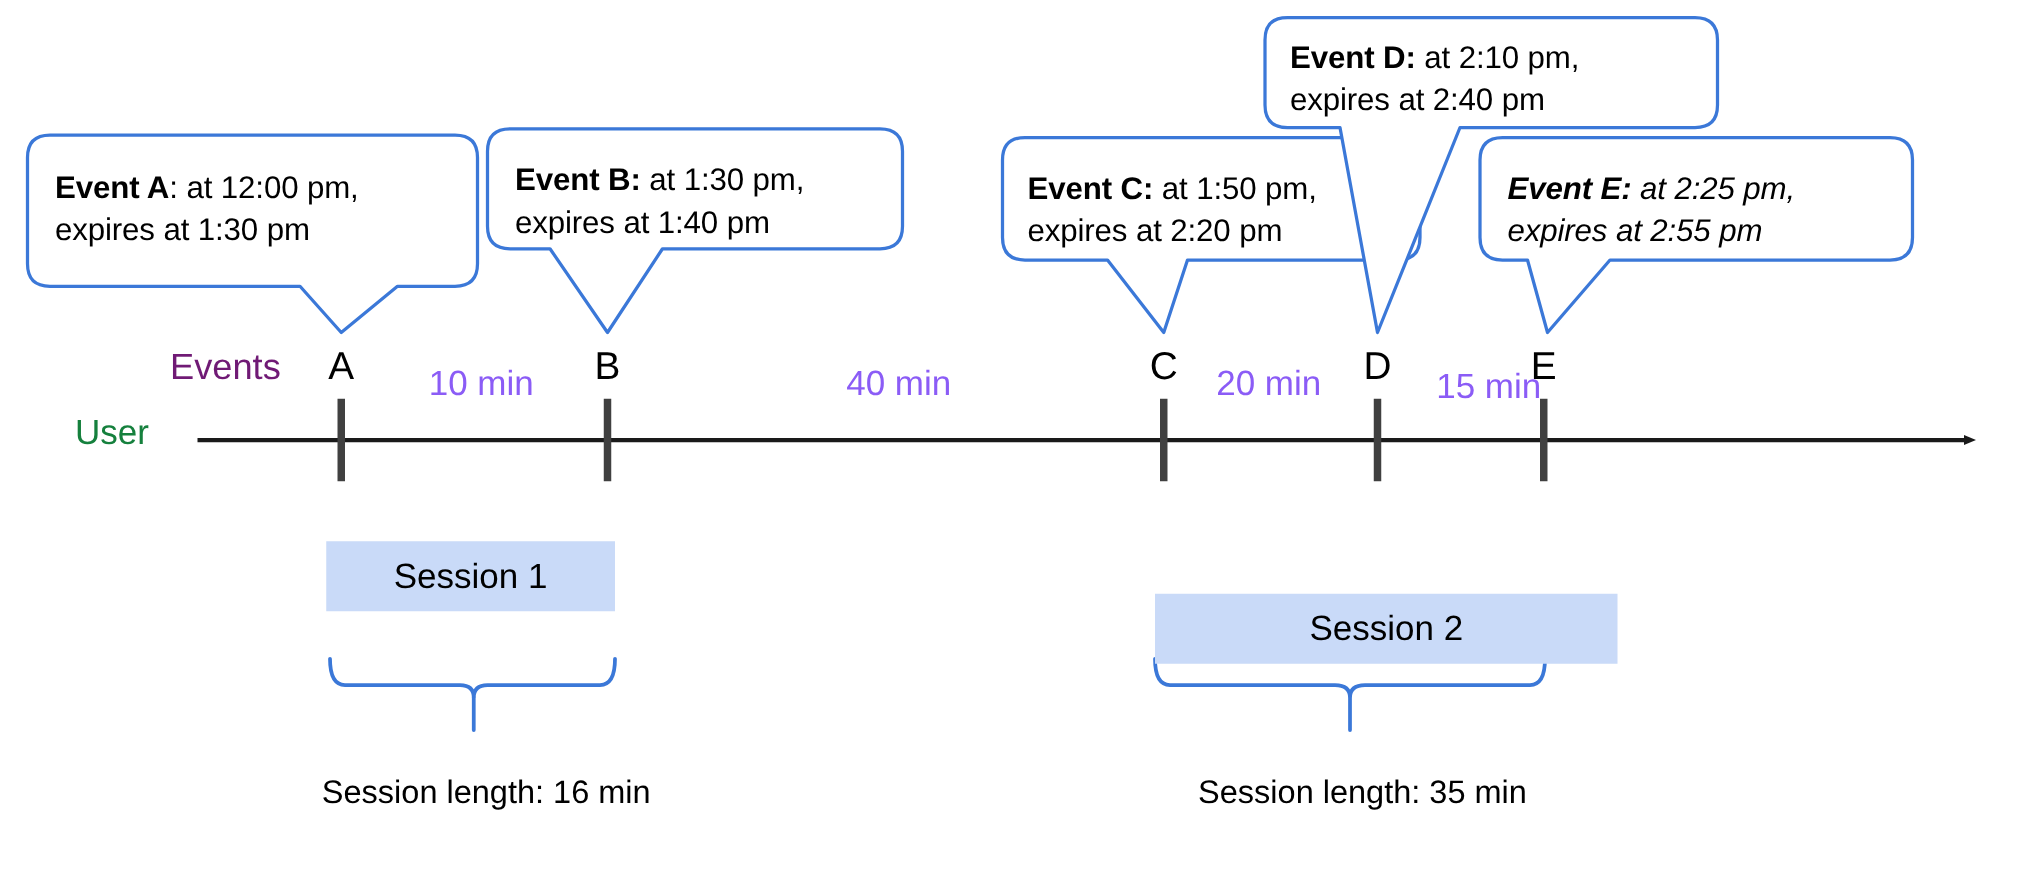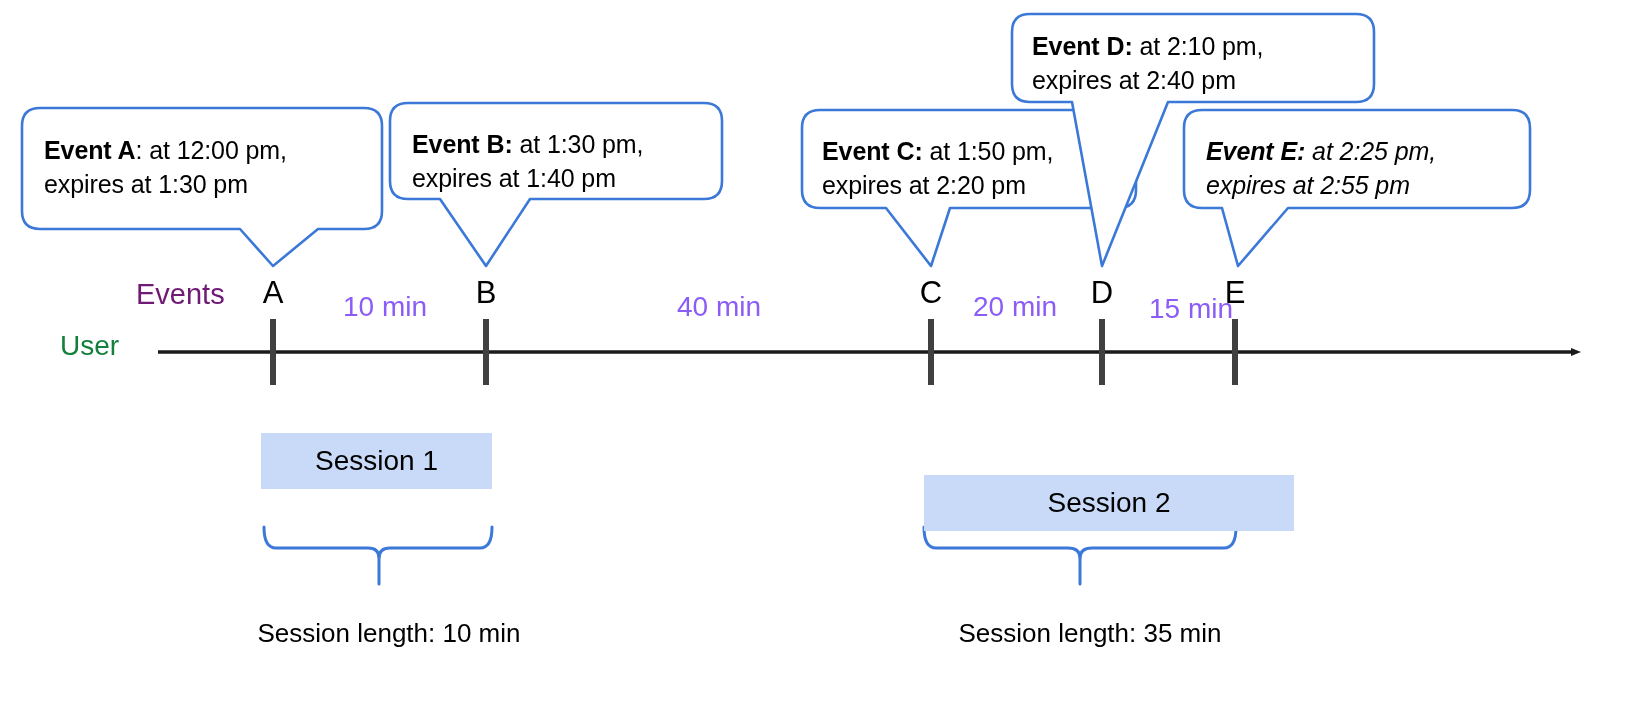--- a/index.html
+++ b/index.html
@@ -181,17 +181,17 @@
   <div class="interval-label" style="left:1141px; top:293px; width:100px;">15 min</div>
 
   <div class="session-box" style="left:261px; top:423px; width:231px; height:56px; background:#c9daf8;margin-top:10px;">
     <span>Session 1</span>
   </div>
 
   <div class="session-box" style="left:924px; top:427px; width:370px; height:56px; background:#c9daf8;margin-top:48px;">
     <span>Session 2</span>
   </div>
 
-  <div class="session-length-label" style="left:239px; top:618px; width:300px;">Session length: 10 min</div>
+  <div class="session-length-label" style="left:239px; top:618px; width:300px;">Session length: 16 min</div>
 
   <div class="session-length-label" style="left:940px; top:618px; width:300px;">Session length: 35 min</div>
 
 </div>
 
 </body></html>

